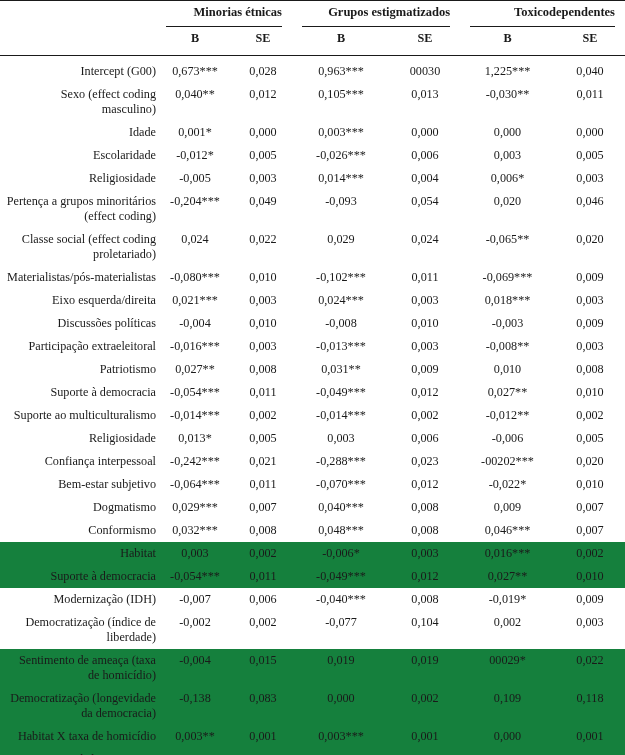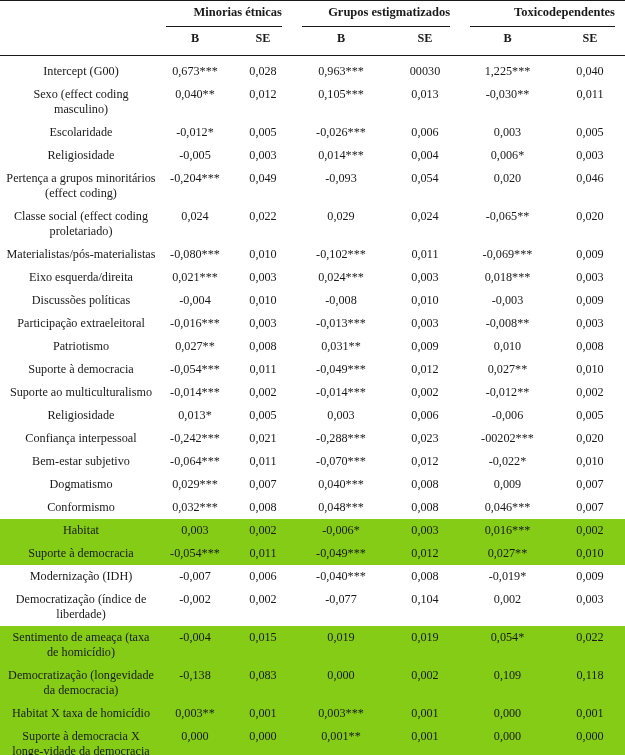--- a/index.html
+++ b/index.html
@@ -13,23 +13,23 @@
     width: 625px; border-collapse: collapse; table-layout: fixed;
   }
   table.reg td, table.reg th {
     padding: 0; vertical-align: top; line-height: 15px;
   }
   .topline td { border-top: 1.5px solid #1a1a1a; height: 4px; }
   .grp th { font-weight: bold; text-align: right; height: 26px; vertical-align: middle; font-size: 12.5px; }
   .grp th .u { display: block; margin: 0 10px; padding-bottom: 6px; border-bottom: 1px solid #1a1a1a; }
   .sub th { font-weight: bold; text-align: center; height: 24px; vertical-align: middle; border-bottom: 1.5px solid #1a1a1a; }
   tr.r td { padding-top: 4px; padding-bottom: 4px; }
-  tr.r td.lab { padding-left: 6px; text-align: center; }
+  tr.r td.lab { padding-left: 6px; text-align: right; }
   tr.r td.num { text-align: center; }
-  tr.shade td { background: #84cc16; }
+  tr.shade td { background: #15803d; }
   tr.gap td { height: 4px; padding: 0; }
   .it { }
 </style>
 </head>
 <body>
 
 <table class="reg">
   <colgroup>
     <col style="width:156px">
       <col style="width:78px">
@@ -79,20 +79,29 @@
       <tr class="r">
         <td class="lab"><span>Sexo (</span><span class="it">effect coding</span><span> masculino)</span></td>
         <td class="num">0,040**</td>
         <td class="num">0,012</td>
         <td class="num">0,105***</td>
         <td class="num">0,013</td>
         <td class="num">-0,030**</td>
         <td class="num">0,011</td>
       </tr>
       <tr class="r">
+        <td class="lab"><span>Idade</span></td>
+        <td class="num">0,001*</td>
+        <td class="num">0,000</td>
+        <td class="num">0,003***</td>
+        <td class="num">0,000</td>
+        <td class="num">0,000</td>
+        <td class="num">0,000</td>
+      </tr>
+      <tr class="r">
         <td class="lab"><span>Escolaridade</span></td>
         <td class="num">-0,012*</td>
         <td class="num">0,005</td>
         <td class="num">-0,026***</td>
         <td class="num">0,006</td>
         <td class="num">0,003</td>
         <td class="num">0,005</td>
       </tr>
       <tr class="r">
         <td class="lab"><span>Religiosidade</span></td>
@@ -264,21 +273,21 @@
         <td class="num">0,104</td>
         <td class="num">0,002</td>
         <td class="num">0,003</td>
       </tr>
       <tr class="r shade">
         <td class="lab"><span>Sentimento de ameaça (taxa de homicídio)</span></td>
         <td class="num">-0,004</td>
         <td class="num">0,015</td>
         <td class="num">0,019</td>
         <td class="num">0,019</td>
-        <td class="num">0,054*</td>
+        <td class="num">00029*</td>
         <td class="num">0,022</td>
       </tr>
       <tr class="r shade">
         <td class="lab"><span>Democratização (longevidade da democracia)</span></td>
         <td class="num">-0,138</td>
         <td class="num">0,083</td>
         <td class="num">0,000</td>
         <td class="num">0,002</td>
         <td class="num">0,109</td>
         <td class="num">0,118</td>

